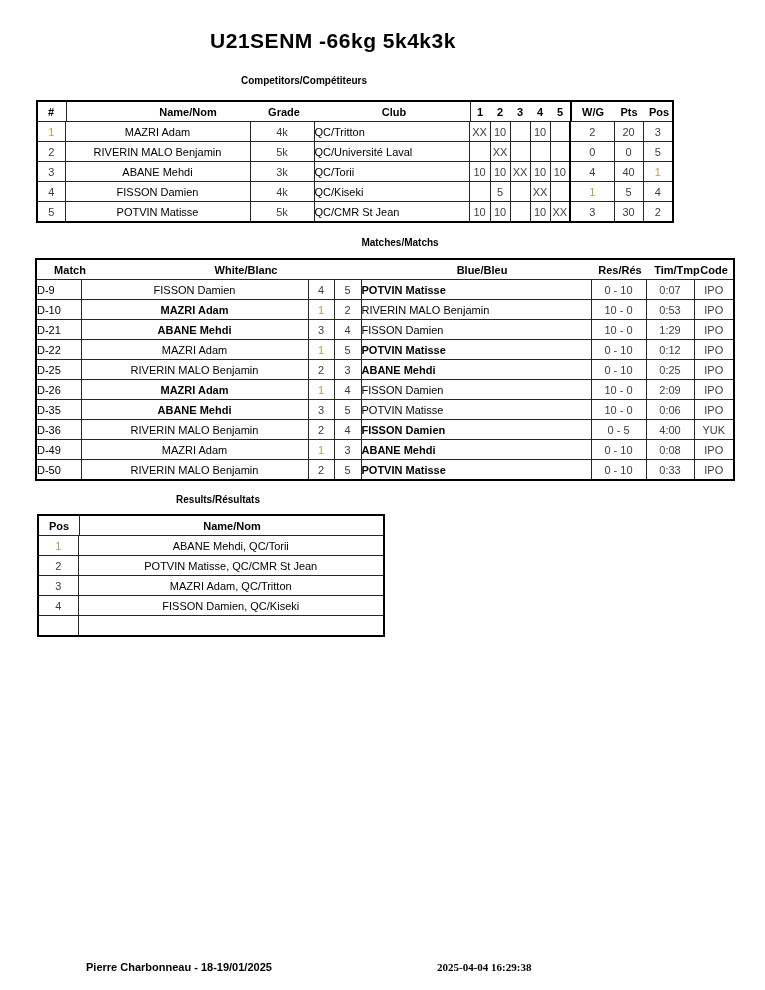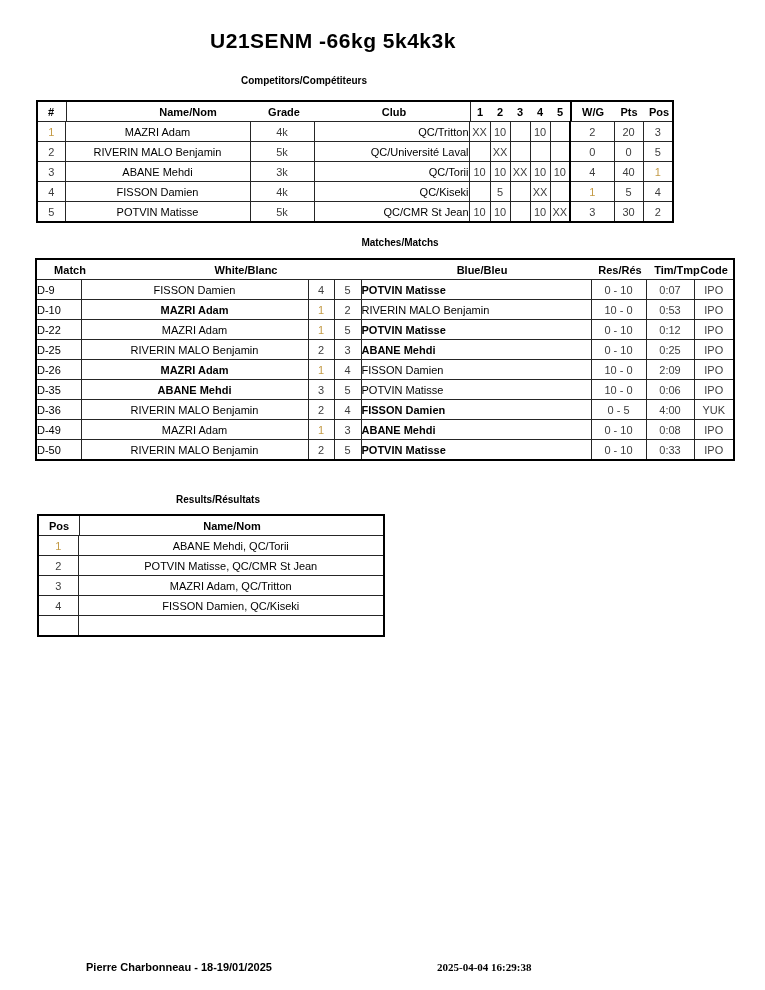--- a/index.html
+++ b/index.html
@@ -20,21 +20,21 @@
                 vertical-align:middle;overflow:hidden;white-space:nowrap;}
   td.hdr-cell{position:relative;border-bottom:2px solid #000;}
   .hlabel{position:absolute;top:50%;transform:translate(-50%,-50%);
           font-weight:bold;font-size:11px;white-space:nowrap;}
   .vline{position:absolute;top:-1px;bottom:-1px;width:1px;background:#262626;}
   .vline.thick{width:2px;background:#000;}
   .c{text-align:center;color:#3d3d3d;}
   .name{padding-left:11px;color:#000;text-align:center;}
   .nameL8{padding-left:8px;color:#000;}
   .id{padding-left:12px;color:#000;}
-  .club{padding-left:7px;color:#000;text-align:right;}
+  .club{padding-left:7px;color:#000;}
   .thickL{border-left:2px solid #000 !important;}
   .gold{color:#c39a45;}
   .win{font-weight:bold;}
   .footer-item{position:absolute;top:961px;font-size:11px;font-weight:bold;white-space:nowrap;}
   #f-org{left:86px;}
   #f-venue{left:399px;margin-top:28px;}
   #f-time{left:437px;font-family:Liberation Serif, serif;}
 </style>
 </head>
 <body>
@@ -197,20 +197,30 @@
           <td class="id">D-10</td>
           <td class="name win">MAZRI Adam</td>
           <td class="c gold">1</td>
           <td class="c">2</td>
           <td class="nameL8">RIVERIN MALO Benjamin</td>
           <td class="c">10 - 0</td>
           <td class="c">0:53</td>
           <td class="c">IPO</td>
         </tr>
 
+        <tr>
+          <td class="id">D-21</td>
+          <td class="name win">ABANE Mehdi</td>
+          <td class="c">3</td>
+          <td class="c">4</td>
+          <td class="nameL8">FISSON Damien</td>
+          <td class="c">10 - 0</td>
+          <td class="c">1:29</td>
+          <td class="c">IPO</td>
+        </tr>
 
         <tr>
           <td class="id">D-22</td>
           <td class="name">MAZRI Adam</td>
           <td class="c gold">1</td>
           <td class="c">5</td>
           <td class="nameL8 win">POTVIN Matisse</td>
           <td class="c">0 - 10</td>
           <td class="c">0:12</td>
           <td class="c">IPO</td>

